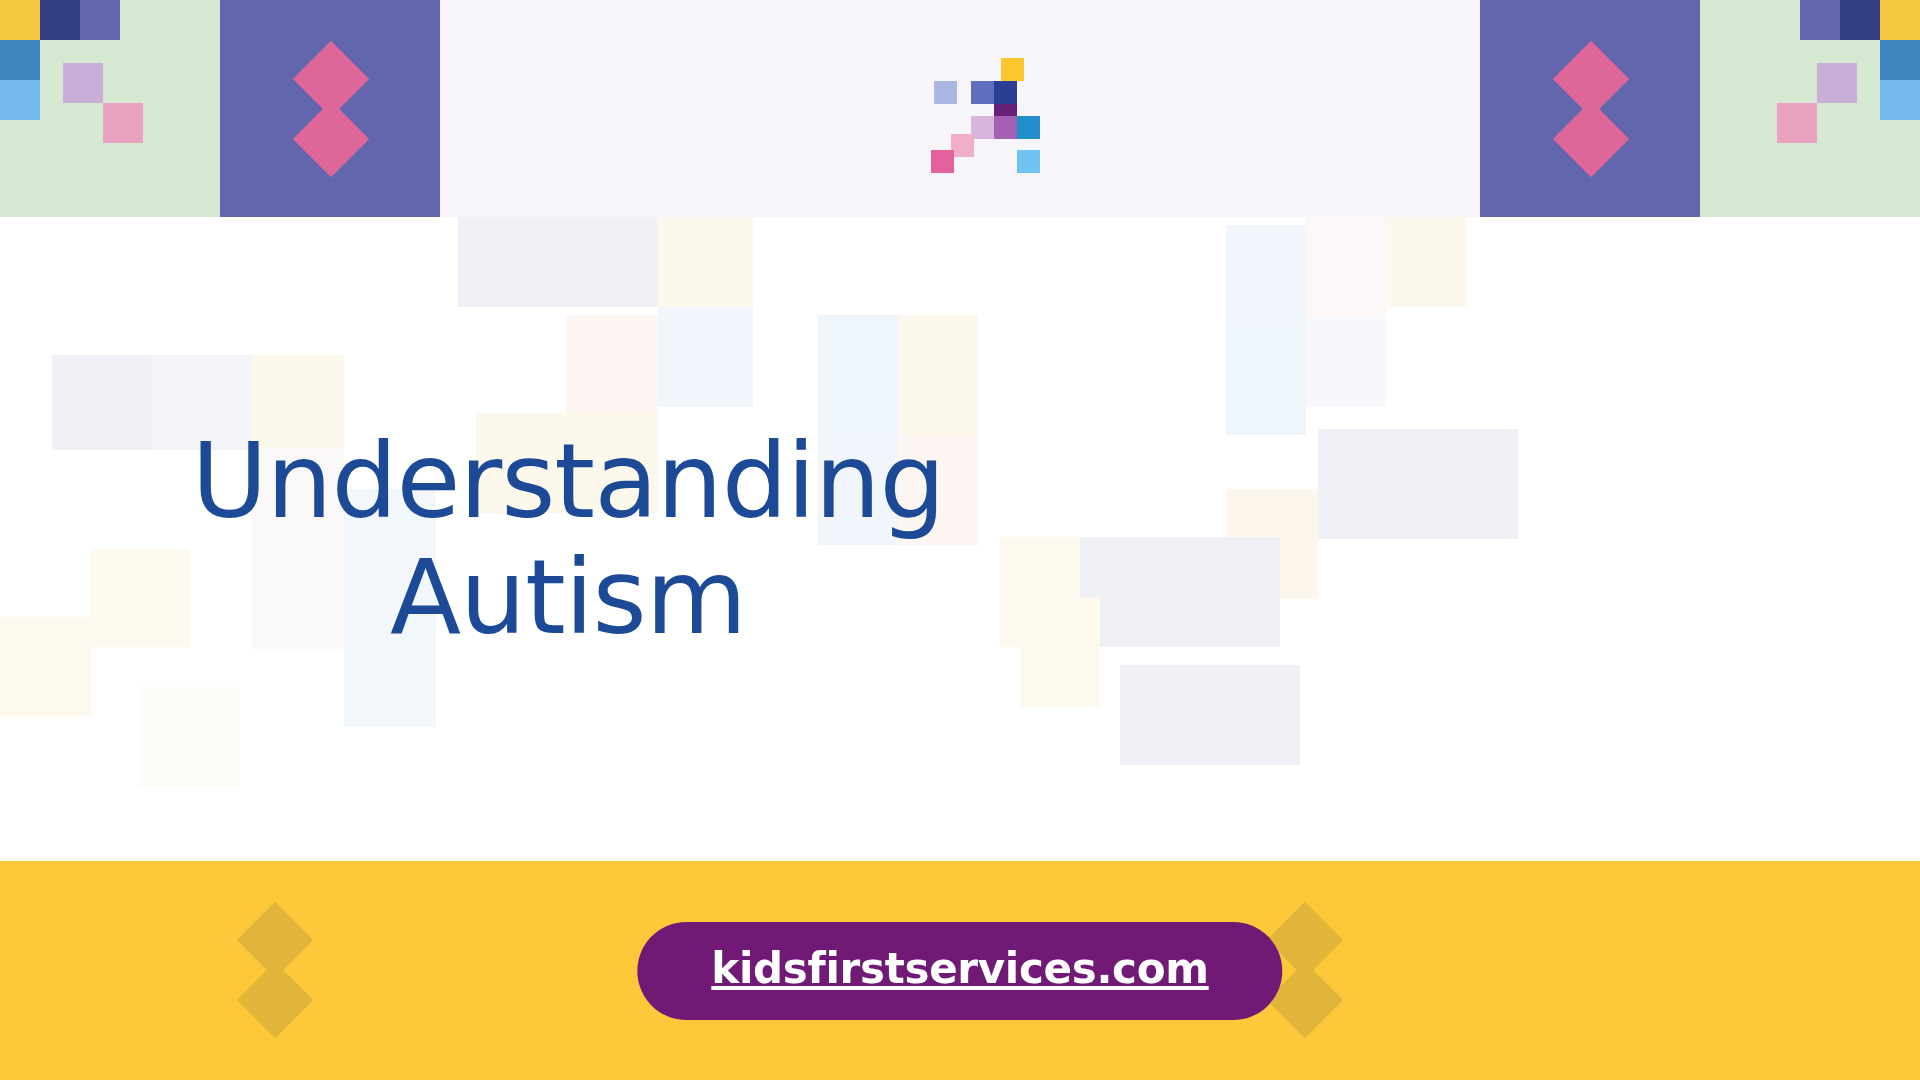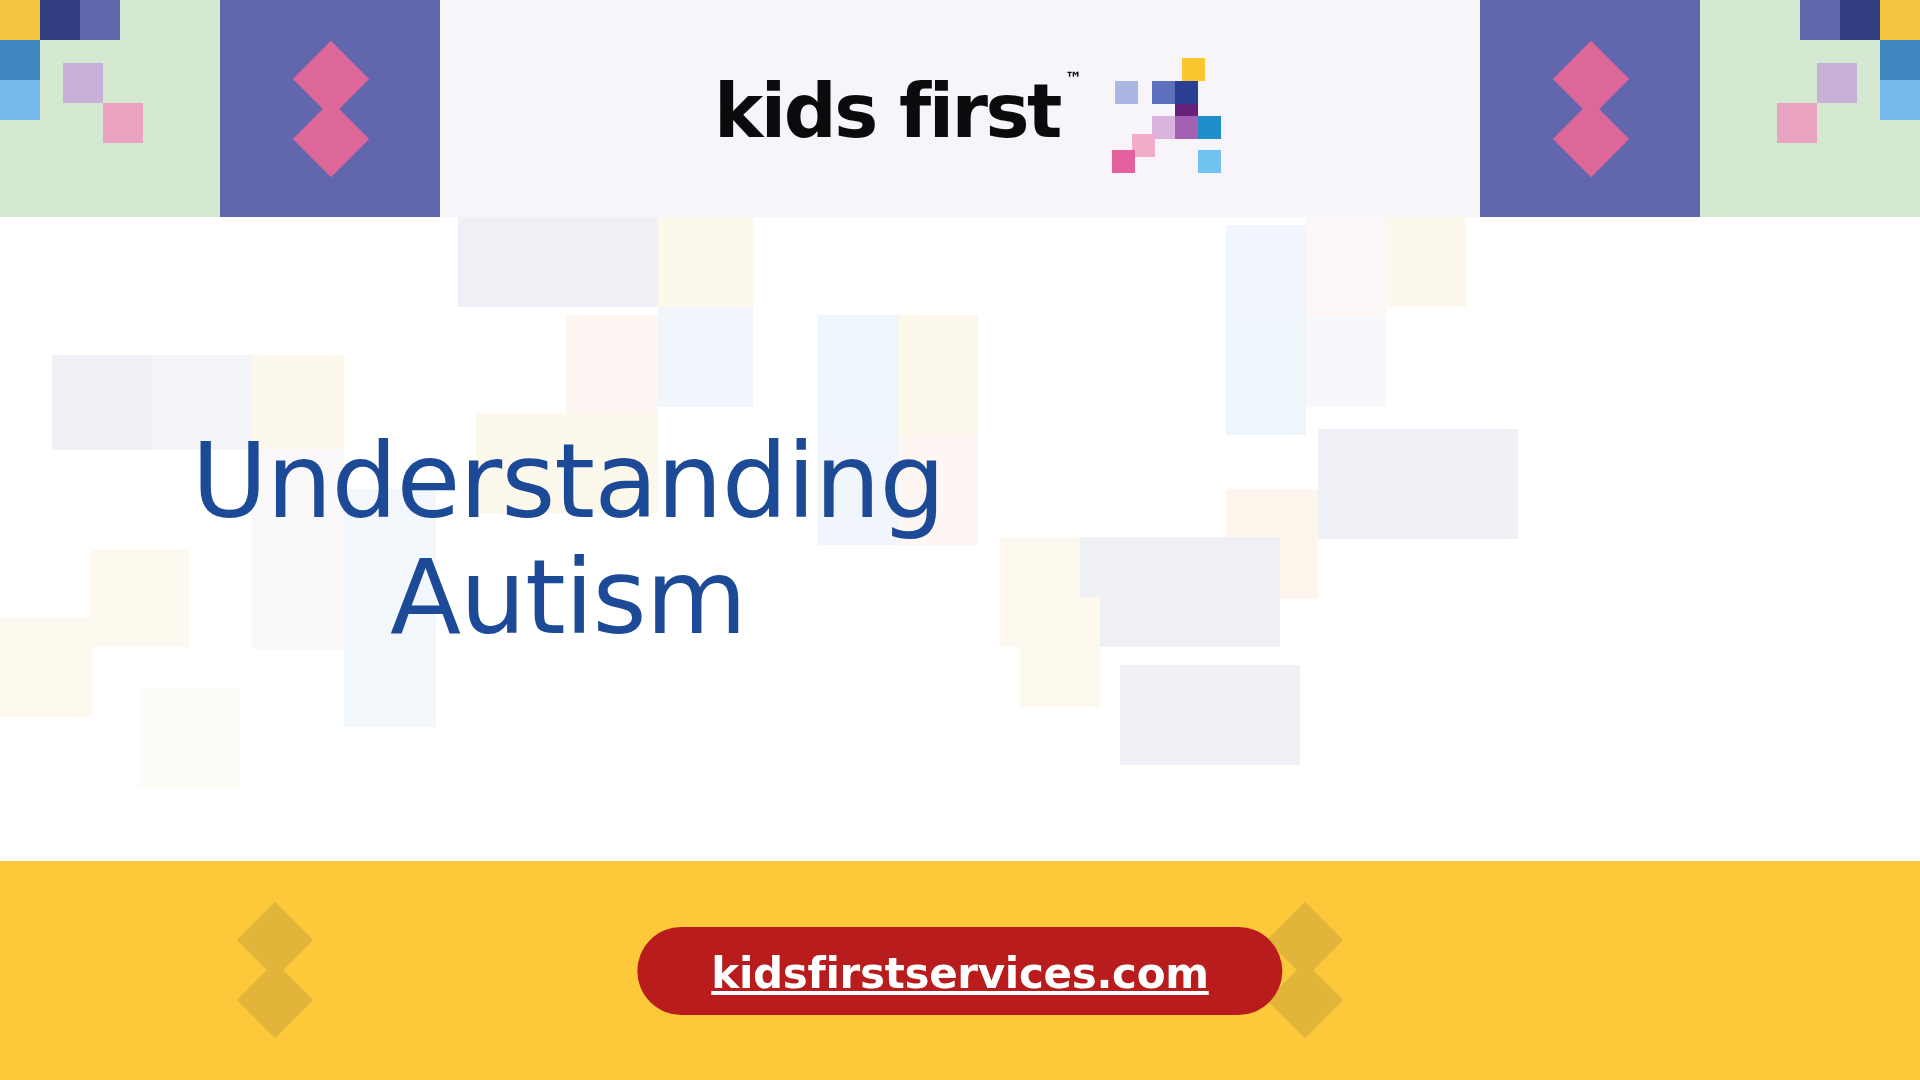--- a/index.html
+++ b/index.html
@@ -159,25 +159,25 @@
     background: #fdc93b;
     overflow: hidden;
   }
   .dp-gold i { background: #e0b53a; }
 
   .url-pill {
     position: absolute;
     left: 50%;
     top: 50%;
     transform: translate(-50%, -50%);
-    background: #b91c1c;
+    background: #701a75;
     color: #ffffff;
     border: none;
     border-radius: 60px;
-    padding: 26px 74px 20px 74px;
+    padding: 26px 74px 30px 74px;
     font-family: "DejaVu Sans", sans-serif;
     font-size: 42px;
     font-weight: 700;
     letter-spacing: -0.3px;
     line-height: 1;
     white-space: nowrap;
     cursor: pointer;
   }
 </style>
 </head>
@@ -216,23 +216,20 @@
           <i class="top"></i>
           <i class="bottom"></i>
         </div>
         <div class="diamond-pair dp-pink" style="left: 1551px; top: 44px;">
           <i class="top"></i>
           <i class="bottom"></i>
         </div>
       </div>
 
     <div class="logo-wrap">
-      <div class="wordmark">
-        <span>kids first</span><span class="tm">™</span>
-      </div>
       <div class="pixmark" id="pixmark">
           <span style="left: 80px; top: 0px; width: 23px; height: 23px; background: rgb(251, 198, 46);"></span>
           <span style="left: 13px; top: 23px; width: 23px; height: 23px; background: rgb(170, 183, 226);"></span>
           <span style="left: 50px; top: 23px; width: 23px; height: 23px; background: rgb(94, 111, 189);"></span>
           <span style="left: 73px; top: 23px; width: 23px; height: 23px; background: rgb(43, 63, 146);"></span>
           <span style="left: 73px; top: 46px; width: 23px; height: 23px; background: rgb(104, 33, 122);"></span>
           <span style="left: 50px; top: 58px; width: 23px; height: 23px; background: rgb(217, 181, 221);"></span>
           <span style="left: 73px; top: 58px; width: 23px; height: 23px; background: rgb(164, 97, 180);"></span>
           <span style="left: 96px; top: 58px; width: 23px; height: 23px; background: rgb(31, 142, 203);"></span>
           <span style="left: 30px; top: 76px; width: 23px; height: 23px; background: rgb(240, 174, 203);"></span>

